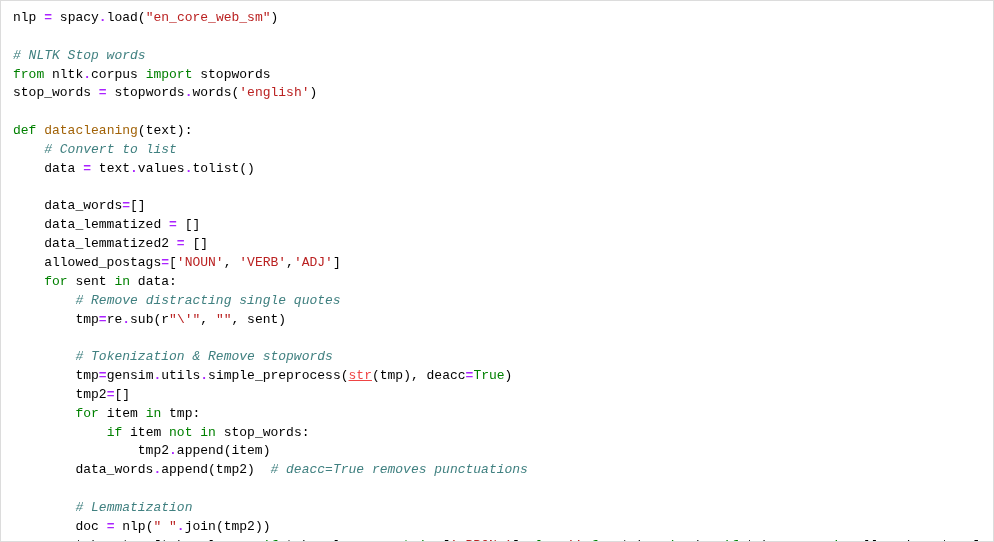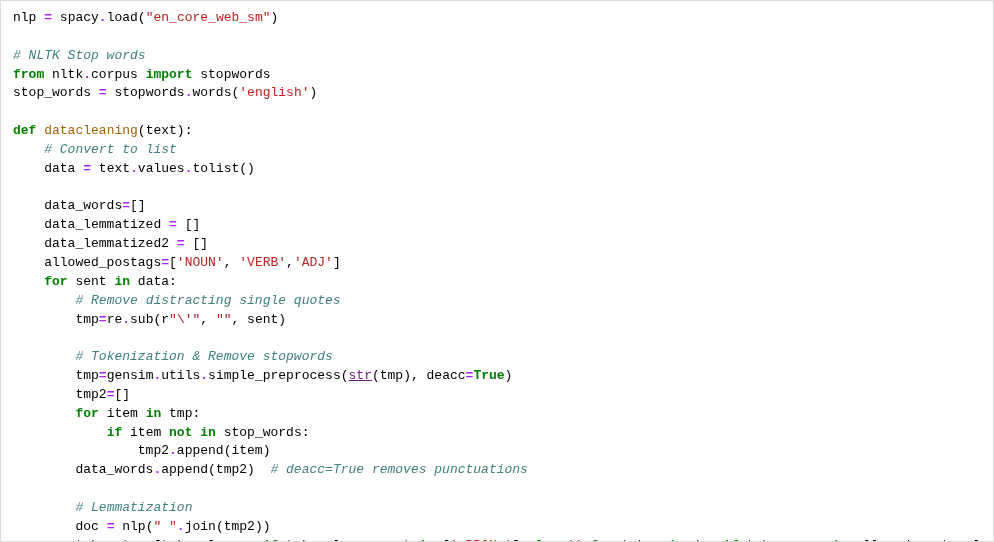--- a/index.html
+++ b/index.html
@@ -16,20 +16,20 @@
     border: 1px solid #dcdcdc;
   }
   .code-block {
     white-space: pre;
     font-family: inherit;
   }
   .tk-name    { color: #000000; }
   .tk-op      { color: #aa22ff; font-weight: bold; }
   .tk-str     { color: #ba2121; }
   .tk-comment { color: #408080; font-style: italic; text-align: right; }
-  .tk-kw      { color: #008000; font-weight: bold; }
+  .tk-kw      { color: #008000; font-weight: normal; }
   .tk-func    { color: #a16207; }
-  .tk-builtin { color: #701a75; text-decoration: underline; }
+  .tk-builtin { color: #ef4444; text-decoration: underline; }
 </style>
 </head>
 <body>
 
 <div class="code-block" id="code-target"><div><span class="tk-name">nlp </span><span class="tk-op">=</span><span class="tk-name"> spacy</span><span class="tk-op">.</span><span class="tk-name">load(</span><span class="tk-str">"en_core_web_sm"</span><span class="tk-name">)</span></div><div>&nbsp;</div><div><span class="tk-comment"># NLTK Stop words</span></div><div><span class="tk-kw">from</span><span class="tk-name"> nltk</span><span class="tk-op">.</span><span class="tk-name">corpus </span><span class="tk-kw">import</span><span class="tk-name"> stopwords</span></div><div><span class="tk-name">stop_words </span><span class="tk-op">=</span><span class="tk-name"> stopwords</span><span class="tk-op">.</span><span class="tk-name">words(</span><span class="tk-str">'english'</span><span class="tk-name">)</span></div><div>&nbsp;</div><div><span class="tk-kw">def</span><span class="tk-name"> </span><span class="tk-func">datacleaning</span><span class="tk-name">(text):</span></div><div><span class="tk-name">    </span><span class="tk-comment"># Convert to list</span></div><div><span class="tk-name">    data </span><span class="tk-op">=</span><span class="tk-name"> text</span><span class="tk-op">.</span><span class="tk-name">values</span><span class="tk-op">.</span><span class="tk-name">tolist()</span></div><div>&nbsp;</div><div><span class="tk-name">    data_words</span><span class="tk-op">=</span><span class="tk-name">[]</span></div><div><span class="tk-name">    data_lemmatized </span><span class="tk-op">=</span><span class="tk-name"> []</span></div><div><span class="tk-name">    data_lemmatized2 </span><span class="tk-op">=</span><span class="tk-name"> []</span></div><div><span class="tk-name">    allowed_postags</span><span class="tk-op">=</span><span class="tk-name">[</span><span class="tk-str">'NOUN'</span><span class="tk-name">, </span><span class="tk-str">'VERB'</span><span class="tk-name">,</span><span class="tk-str">'ADJ'</span><span class="tk-name">]</span></div><div><span class="tk-name">    </span><span class="tk-kw">for</span><span class="tk-name"> sent </span><span class="tk-kw">in</span><span class="tk-name"> data:</span></div><div><span class="tk-name">        </span><span class="tk-comment"># Remove distracting single quotes</span></div><div><span class="tk-name">        tmp</span><span class="tk-op">=</span><span class="tk-name">re</span><span class="tk-op">.</span><span class="tk-name">sub(r</span><span class="tk-str">"\'"</span><span class="tk-name">, </span><span class="tk-str">""</span><span class="tk-name">, sent)</span></div><div>&nbsp;</div><div><span class="tk-name">        </span><span class="tk-comment"># Tokenization &amp; Remove stopwords</span></div><div><span class="tk-name">        tmp</span><span class="tk-op">=</span><span class="tk-name">gensim</span><span class="tk-op">.</span><span class="tk-name">utils</span><span class="tk-op">.</span><span class="tk-name">simple_preprocess(</span><span class="tk-builtin">str</span><span class="tk-name">(tmp), deacc</span><span class="tk-op">=</span><span class="tk-kw">True</span><span class="tk-name">)</span></div><div><span class="tk-name">        tmp2</span><span class="tk-op">=</span><span class="tk-name">[]</span></div><div><span class="tk-name">        </span><span class="tk-kw">for</span><span class="tk-name"> item </span><span class="tk-kw">in</span><span class="tk-name"> tmp:</span></div><div><span class="tk-name">            </span><span class="tk-kw">if</span><span class="tk-name"> item </span><span class="tk-kw">not</span><span class="tk-name"> </span><span class="tk-kw">in</span><span class="tk-name"> stop_words:</span></div><div><span class="tk-name">                tmp2</span><span class="tk-op">.</span><span class="tk-name">append(item)</span></div><div><span class="tk-name">        data_words</span><span class="tk-op">.</span><span class="tk-name">append(tmp2)  </span><span class="tk-comment"># deacc=True removes punctuations</span></div><div>&nbsp;</div><div><span class="tk-name">        </span><span class="tk-comment"># Lemmatization</span></div><div><span class="tk-name">        doc </span><span class="tk-op">=</span><span class="tk-name"> nlp(</span><span class="tk-str">" "</span><span class="tk-op">.</span><span class="tk-name">join(tmp2))</span></div><div><span class="tk-name">        token_tmp</span><span class="tk-op">=</span><span class="tk-name">[token</span><span class="tk-op">.</span><span class="tk-name">lemma_ </span><span class="tk-kw">if</span><span class="tk-name"> token</span><span class="tk-op">.</span><span class="tk-name">lemma_ </span><span class="tk-kw">not</span><span class="tk-name"> </span><span class="tk-kw">in</span><span class="tk-name"> [</span><span class="tk-str">'-PRON-'</span><span class="tk-name">] </span><span class="tk-kw">else</span><span class="tk-name"> </span><span class="tk-str">''</span><span class="tk-name"> </span><span class="tk-kw">for</span><span class="tk-name"> token </span><span class="tk-kw">in</span><span class="tk-name"> doc </span><span class="tk-kw">if</span><span class="tk-name"> token</span><span class="tk-op">.</span><span class="tk-name">pos_ </span><span class="tk-kw">in</span><span class="tk-name"> allowed_postags]</span></div></div>
 
 </body></html>

